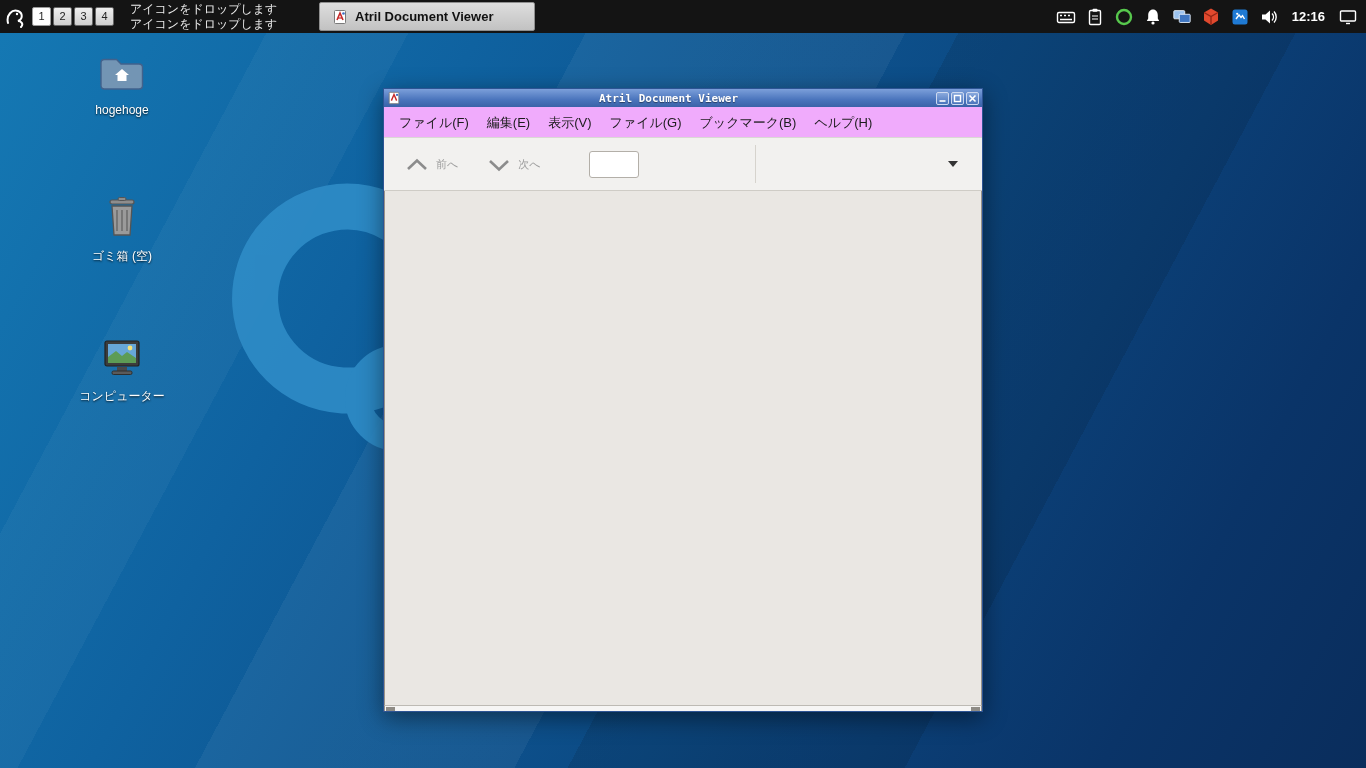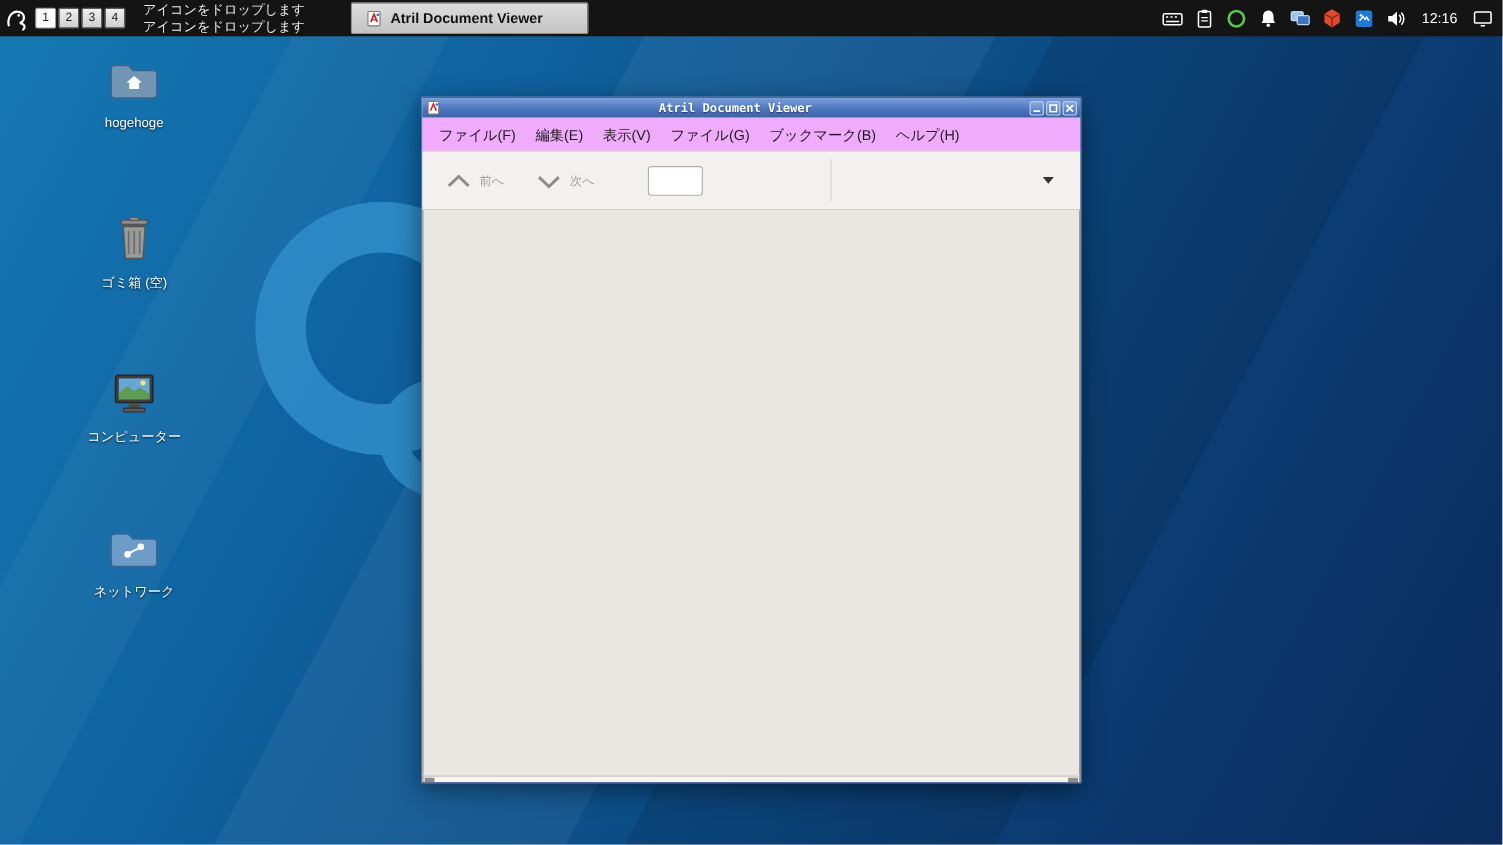--- a/index.html
+++ b/index.html
@@ -26,21 +26,21 @@
   .pager { display:flex; gap:2px; margin:0 6px 0 2px; }
   .ws-btn { width:19px; height:19px; font-size:11px; line-height:17px; text-align:center;
     color:#222; background:linear-gradient(#efefef,#cfcfcf); border:1px solid #666; border-radius:2px; }
   .ws-btn.active { background:#fdfdfd; border-color:#999; }
   .drop-hint { font-size:12px; line-height:15px; color:#ececec; margin-left:10px; width:175px; }
   .task-btn { margin-left:14px; height:29px; display:flex; align-items:center; gap:7px;
     padding:0 12px; width:216px; background:linear-gradient(#dedede,#c2c2c2);
     border:1px solid #8f8f8f; border-radius:2px; color:#111; font-size:13px; font-weight:bold; }
   .panel-right { margin-left:auto; display:flex; align-items:center; gap:9px; padding-right:8px; }
   .tray-icon { width:20px; height:20px; display:flex; align-items:center; justify-content:center; }
-  .clock { font-size:13px; color:#fff; padding:0 4px; }
+  .clock { font-size:13px; color:#fff; padding:0 4px;font-weight:bold; }
 
   
   .desktop-icon { position:absolute; left:58px; width:128px; text-align:center; color:#fff; }
   .desktop-icon .glyph { display:inline-block; }
   .icon-label { margin-top:6px; font-size:12px; text-shadow:0 1px 2px rgba(0,0,0,.85); }
   #di-0 { top:55px; } #di-1 { top:196px; } #di-2 { top:338px; } #di-3 { top:481px; }
 
   
   .window { position:absolute; left:383px; top:88px; width:600px; height:624px;
     border:1px solid #2d5494; box-shadow:0 6px 22px rgba(0,0,0,.45);
@@ -214,29 +214,20 @@
       <rect x="5" y="3" width="34" height="25" rx="2" fill="#3c3c3c" stroke="#222" stroke-width="1.2"></rect>
       <rect x="8" y="6" width="28" height="19" fill="#67a7d8"></rect>
       <path d="M8 19 l8-6 6 5 5-4 9 6 v5 H8 z" fill="#5d9c55"></path>
       <circle cx="30" cy="10" r="2.4" fill="#f5e27a"></circle>
       <rect x="17" y="29" width="10" height="4" fill="#4a4a4a"></rect>
       <rect x="12" y="33" width="20" height="3.5" rx="1.5" fill="#5a5a5a" stroke="#2e2e2e" stroke-width="1"></rect>
     </svg>
     <div class="icon-label">コンピューター</div>
   </div>
 
-  <div class="desktop-icon" id="di-3">
-    <svg class="glyph" width="46" height="38" viewBox="0 0 46 38">
-      <path d="M2 8 q0-3.5 3.5-3.5 h12 l4.5 4.5 h18 q3.5 0 3.5 3.5 v18 q0 3.5-3.5 3.5 h-34.5 q-3.5 0-3.5-3.5 z" fill="#6d9cc9" stroke="#3c6496" stroke-width="1.4"></path>
-      <circle cx="17" cy="23" r="3" fill="#fff"></circle>
-      <circle cx="29" cy="16" r="3" fill="#fff"></circle>
-      <path d="M19 21.5 L27 17.5" stroke="#fff" stroke-width="1.8"></path>
-    </svg>
-    <div class="icon-label">ネットワーク</div>
-  </div>
 
   <div class="window">
 
     <div class="titlebar">
       <svg class="titlebar-icon" viewBox="0 0 16 16">
         <rect x="2.5" y="1.5" width="11" height="13" rx="1" fill="#fff" stroke="#7a7a7a"></rect>
         <path d="M5 11 L8 4 L11 11" fill="none" stroke="#c62828" stroke-width="1.6"></path>
         <circle cx="11.5" cy="4.5" r="1.3" fill="#3f6fc4"></circle>
       </svg>
       <span class="title-text">Atril Document Viewer</span>

